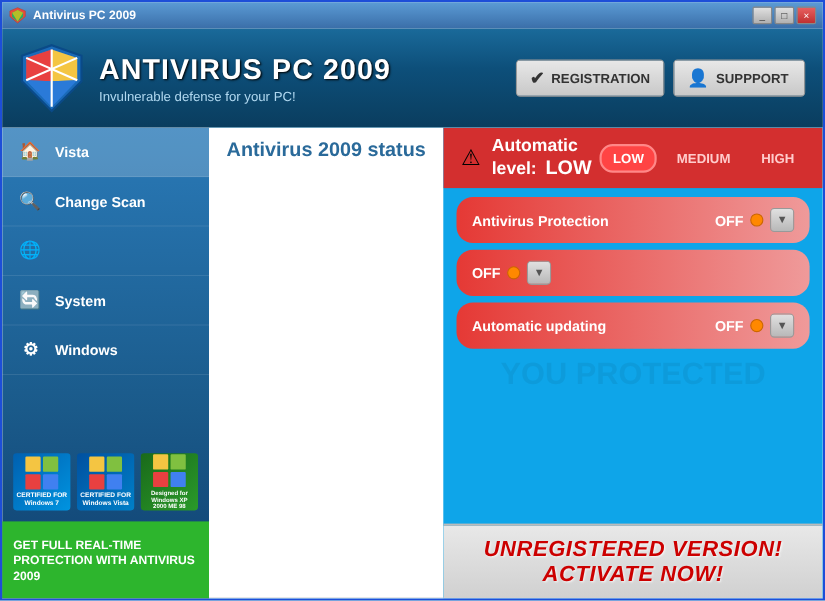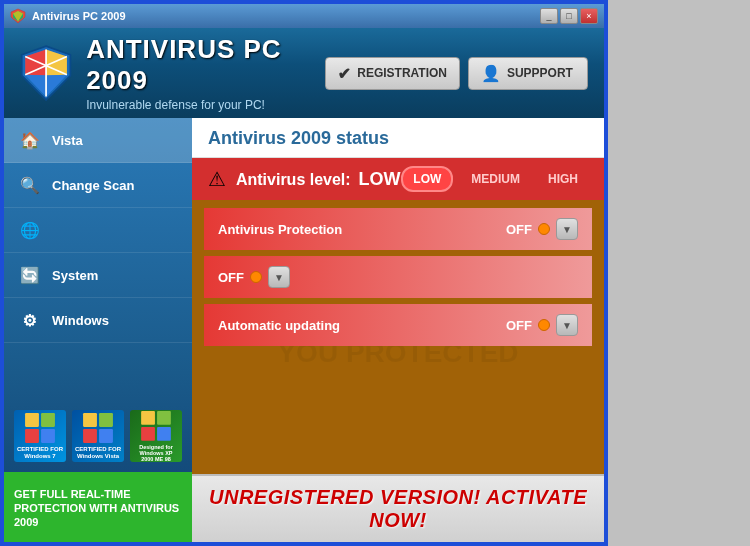--- a/index.html
+++ b/index.html
@@ -1,19 +1,19 @@
 <!DOCTYPE html>
 <html><head>
   <meta charset="utf-8">
   <style>
     * { margin: 0; padding: 0; box-sizing: border-box; }
     body { width: 750px; height: 546px; overflow: hidden; font-family: Arial, sans-serif; background: #c0c0c0; }
 
     
-    .window { width: 608px; height: 546px; border: 4px solid #1d4ed8; background: #fff; display: flex; flex-direction: column; }
+    .window { width: 750px; height: 546px; border: 2px solid #1d4ed8; background: #fff; display: flex; flex-direction: column; }
 
     
     .titlebar {
       background: linear-gradient(to bottom, #5b9bd5, #3a6ea8);
       display: flex; align-items: center; justify-content: space-between;
       padding: 3px 6px; height: 24px;
     }
     .titlebar-left { display: flex; align-items: center; gap: 6px; }
     .titlebar-icon { width: 16px; height: 16px; }
     .titlebar-title { color: white; font-size: 11px; font-weight: bold; }
@@ -68,21 +68,21 @@
     .badge-xp { background: linear-gradient(135px, #1a6a1a, #2a9a2a); }
     .badge svg { width: 32px; height: 32px; }
 
     .sidebar-promo {
       background: #2db52d; padding: 10px 10px 8px;
       color: white; font-size: 11px; font-weight: bold; line-height: 1.3;
       text-align: left; cursor: pointer; min-height: 70px; display: flex; align-items: center;
     }
 
     
-    .content { flex: 1; background: #a16207; display: flex; flex-direction: column; overflow: hidden; }
+    .content { flex: 1; background: #0ea5e9; display: flex; overflow: hidden; }
     .content-header { background: white; padding: 10px 16px 8px; border-bottom: 1px solid #ddd; }
     .content-header h2 { color: #2a6a9a; font-size: 18px; font-weight: bold; }
 
     
     .status-section { padding: 0; flex: 1; display: flex; flex-direction: column; overflow: auto; }
 
     .protection-bar {
       background: #d32f2f; display: flex; align-items: center; justify-content: space-between;
       padding: 8px 16px; margin: 0;
     }
@@ -112,21 +112,21 @@
     .watermark {
       position: absolute; top: 50%; left: 50%; transform: translate(-50%, -50%);
       color: rgba(0,0,0,0.06); font-size: 28px; font-weight: bold; text-align: center;
       pointer-events: none; white-space: nowrap; z-index: 0;
     }
 
     
     .protection-items { padding: 8px 12px; display: flex; flex-direction: column; gap: 6px; position: relative; z-index: 1; }
     .protection-item {
       background: linear-gradient(to right, #e53935, #ef9a9a);
-      border-radius: 0; padding: 10px 14px;
+      border-radius: 15px; padding: 10px 14px;
       display: flex; align-items: center; justify-content: space-between;
       cursor: pointer;
     }
     .item-name { color: white; font-size: 13px; font-weight: bold; }
     .item-right { display: flex; align-items: center; gap: 6px; }
     .item-status { color: white; font-size: 13px; font-weight: bold; }
     .item-dot { width: 12px; height: 12px; border-radius: 50%; background: #ff8800; border: 1px solid #cc6600; }
     .item-chevron {
       width: 22px; height: 22px; border-radius: 4px;
       background: linear-gradient(to bottom, #e0e0e0, #b8b8b8);
@@ -268,21 +268,21 @@
       <div class="content-header">
         <h2>Antivirus 2009 status</h2>
       </div>
 
       <div class="status-section">
 
         <div class="protection-bar">
           <div class="protection-left">
             <span class="warning-icon">⚠</span>
             <span class="protection-text">
-              <span>Antivirus level:</span>
+              <span>Automatic level:</span>
               <span style="font-size:18px;margin-left:4px;">LOW</span>
             </span>
           </div>
           <div class="protection-levels">
             <span class="level-indicator level-low">LOW</span>
             <span class="level-indicator level-medium">MEDIUM</span>
             <span class="level-indicator level-high">HIGH</span>
           </div>
         </div>
 

